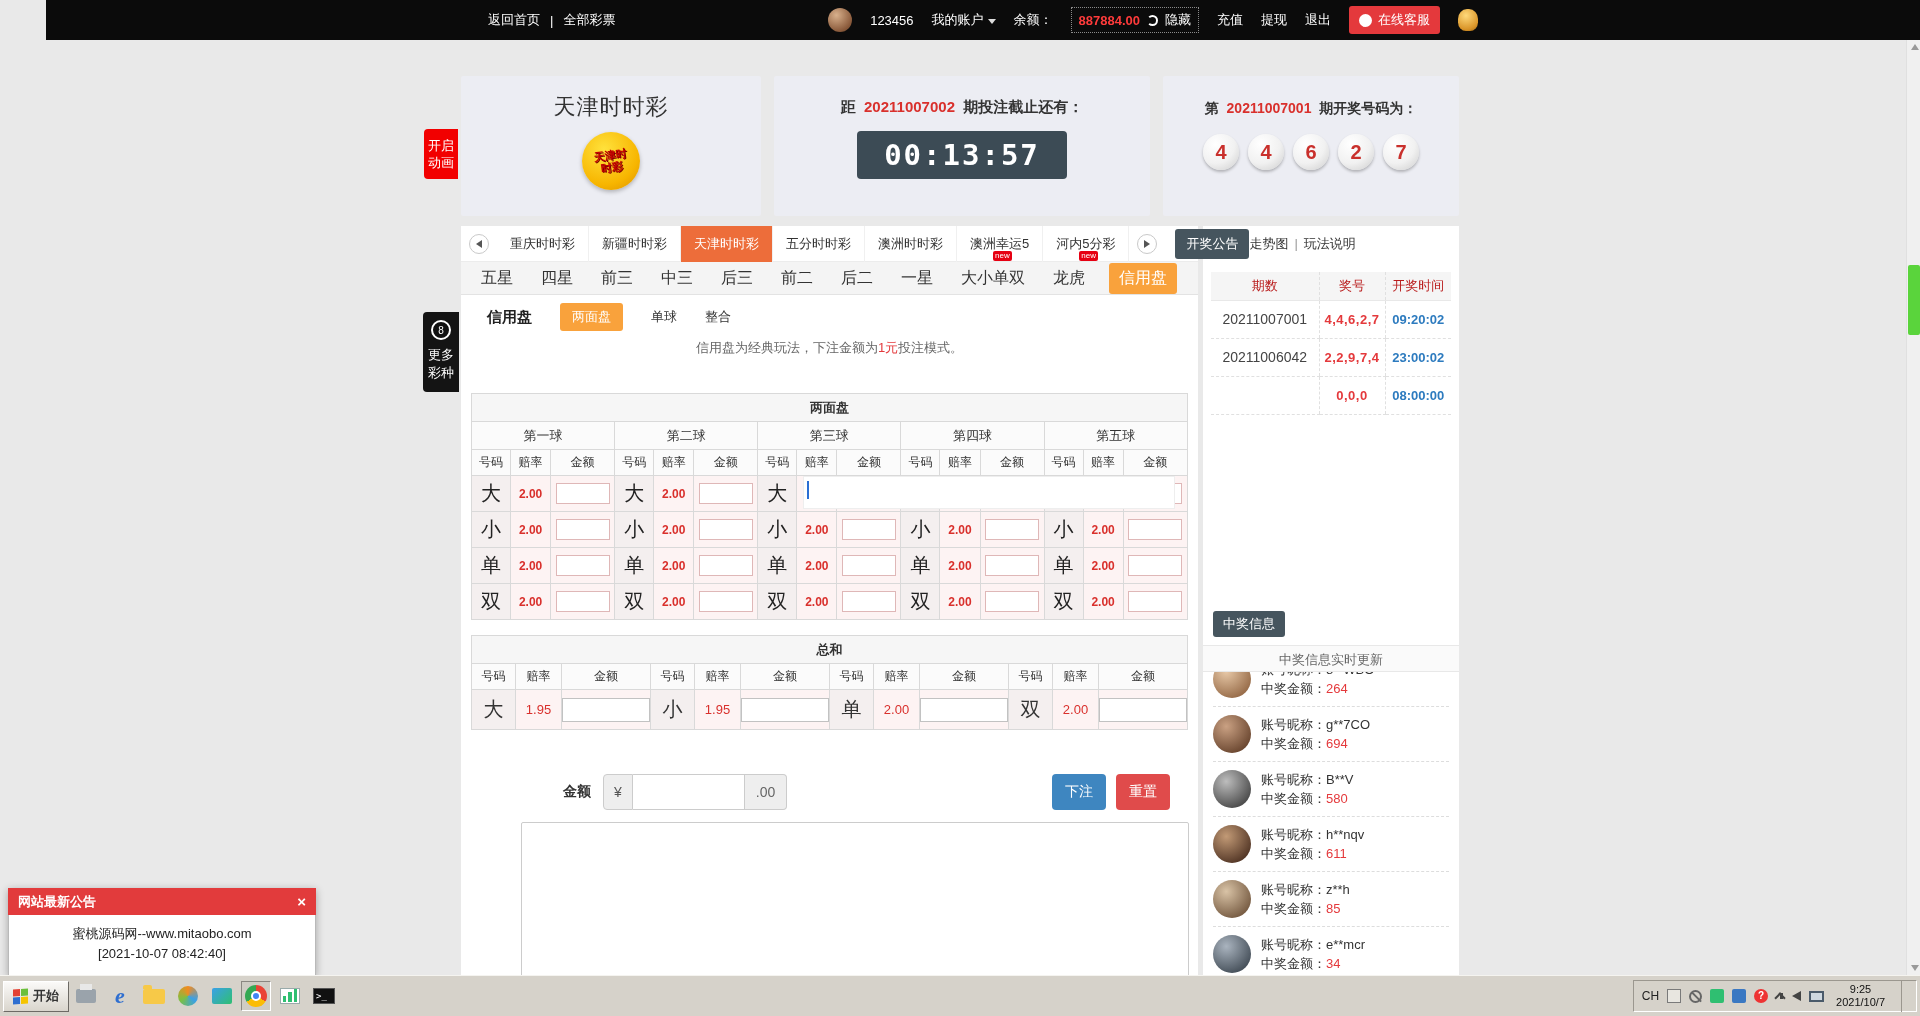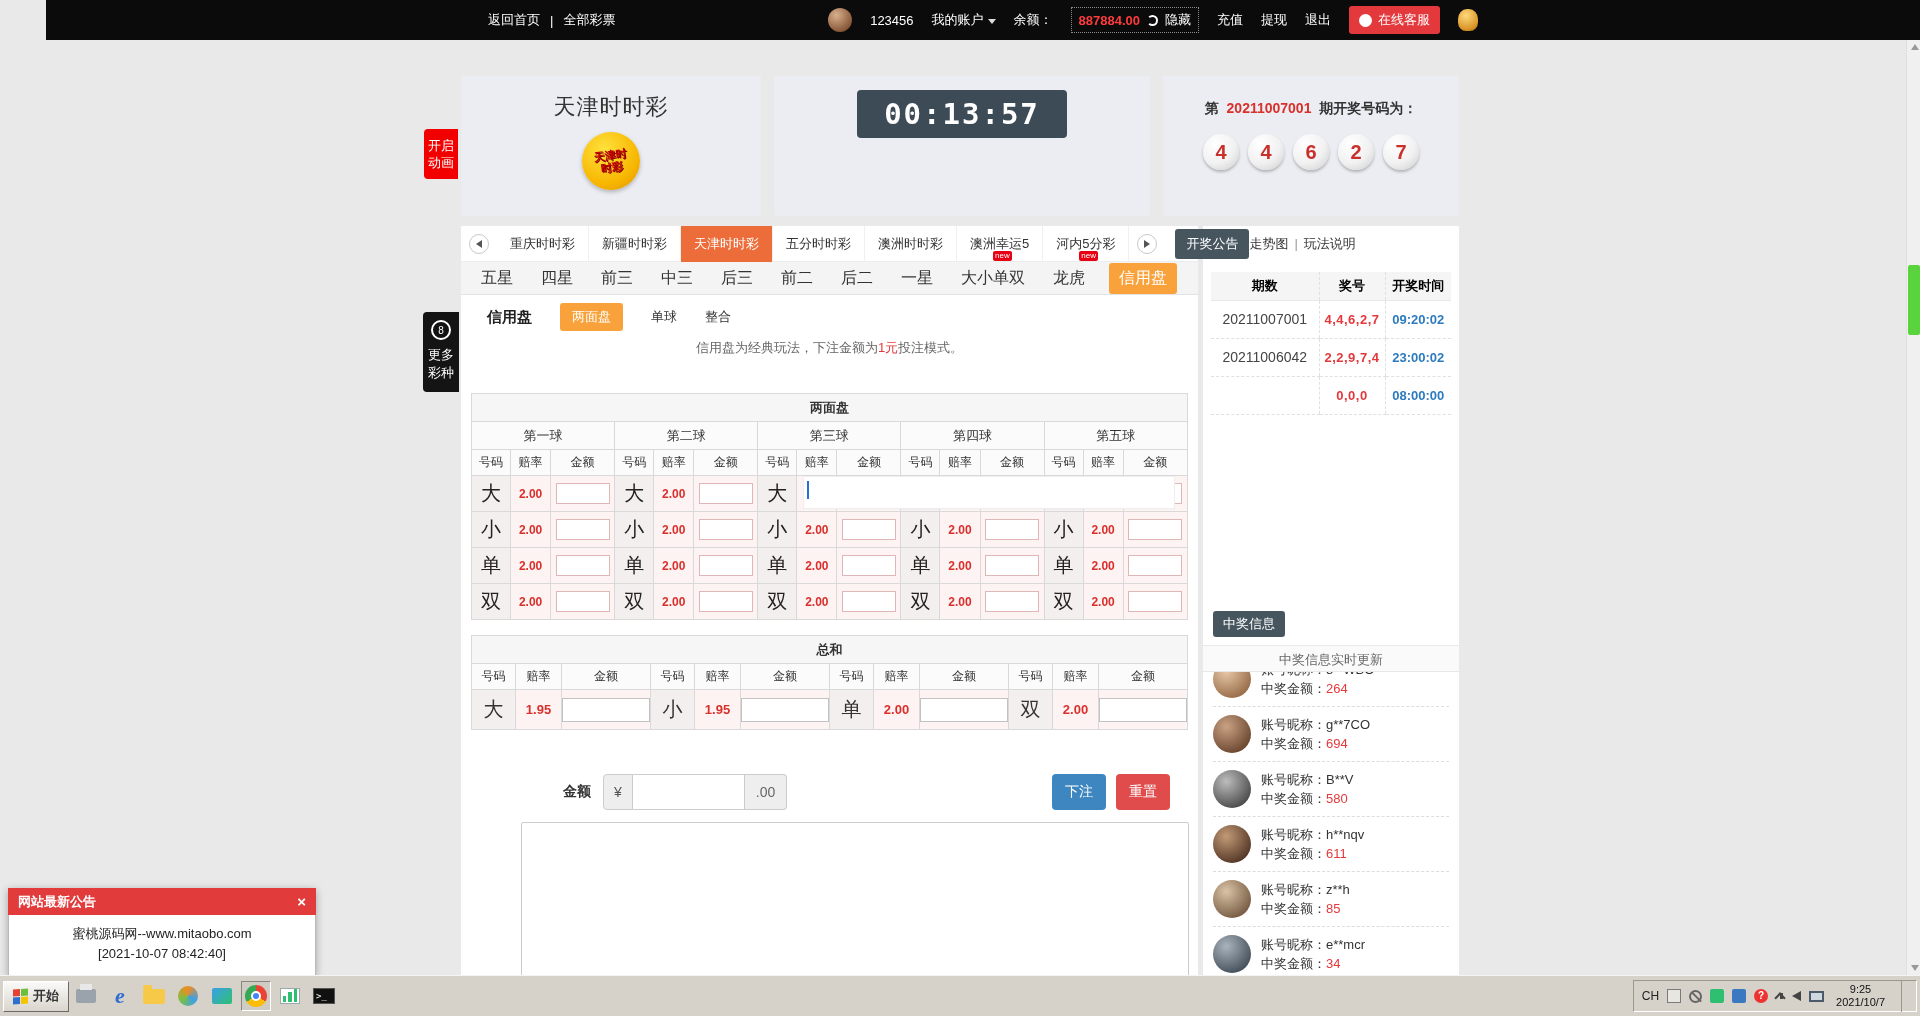--- a/index.html
+++ b/index.html
@@ -82,41 +82,41 @@
   .t-title td { height:28px; background:#f6f6f6; font-weight:bold; font-size:13px; color:#333; }
   .t-ball td { height:28px; background:#fbfbfb; font-size:13px; color:#333; }
   .t-cols td { height:26px; background:#fbfbfb; font-size:12px; color:#333; }
   .t-row td { height:36px; background:#fdf3f3; }
   .t-row td.num { font-size:20px; background:#f4efef; color:#222; }
   .t-row td.odds { color:#d9302c; font-weight:bold; font-size:12px; }
   input.amt { width:54px; height:21px; border:1px solid #dfb7b7; background:#fff; }
   table.stable { margin-top:15px; }
   .s-row td { height:40px; background:#fdf3f3; }
   .s-row td.num { font-size:20px; background:#f4efef; }
-  .s-row td.odds { color:#d9302c; font-weight:bold; font-size:13px; }
+  .s-row td.odds { color:#d9302c; font-weight:normal; font-size:13px; }
   input.samt { width:88px; height:24px; border:1px solid #c2c2c2; background:#fff; }
   .ime-overlay { position:absolute; left:342px; top:83px; width:372px; height:33px; background:#fff; border:1px solid #eee; z-index:5; }
   .caret { position:absolute; left:3px; top:4px; width:2px; height:18px; background:#2b6fd4; }
 
   
   .amount-row { margin-top:44px; display:flex; align-items:center; }
   .amount-label { margin-left:102px; font-weight:bold; font-size:14px; }
   .amt-group { display:flex; margin-left:12px; }
   .cur { width:30px; height:36px; background:#eee; border:1px solid #ccc; border-radius:4px 0 0 4px; display:flex; align-items:center; justify-content:center; color:#555; font-size:14px; }
   .main-amt { width:112px; height:36px; border:1px solid #ccc; border-left:none; font-size:14px; padding:0 6px; }
   .dec { width:42px; height:36px; background:#eee; border:1px solid #ccc; border-left:none; border-radius:0 4px 4px 0; display:flex; align-items:center; justify-content:center; color:#666; font-size:14px; }
   .btn { color:#fff; font-size:14px; border-radius:4px; padding:9px 13px; cursor:pointer; }
   .btn-bet { background:#3e86c0; margin-left:auto; }
   .btn-reset { background:#e04b4b; margin-left:10px; margin-right:28px; }
 
   .comment-box { margin:12px 9px 0 60px; width:668px; height:160px; border:1px solid #ccc; border-radius:2px; background:#fff; }
 
   
   table.res-table { width:240px; margin:46px auto 0; border-collapse:collapse; font-size:13px; }
-  .res-table th { height:28px; background:#f5f5f5; font-weight:bold; color:#000000; border-bottom:1px solid #e8e8e8;text-align:center; }
+  .res-table th { height:28px; background:#f5f5f5; font-weight:normal; color:#b91c1c; border-bottom:1px solid #e8e8e8;text-align:center; }
   .res-table td { height:38px; text-align:center; border-bottom:1px dashed #e0e0e0; }
   .res-table .c2, .res-table .c3 { border-left:1px dashed #e0e0e0;margin-top:32px; }
   .res-issue { color:#444; font-size:14px; }
   .res-nums { color:#e4393c; font-weight:bold; letter-spacing:.5px; }
   .res-time { color:#2d7bbf; font-weight:bold; }
   .win-btn { margin:196px 0 0 10px; display:inline-block; background:#46555e; color:#fff; border-radius:3px; padding:0 10px; line-height:26px; font-size:13px; cursor:pointer; }
   .win-strip { margin-top:8px; height:27px; line-height:27px; text-align:center; color:#666; font-size:13px; background:#fafafa; border-top:1px solid #e8e8e8; border-bottom:1px solid #e8e8e8; }
   .winners { padding:0 10px; overflow:hidden; }
   .witem { display:flex; align-items:center; gap:10px; padding:8px 0; border-bottom:1px dashed #ddd; }
   .witem:first-child { margin-top:-20px; }
@@ -221,20 +221,25 @@
   </div>
 
   <div class="hcards">
     <div class="hcard c1">
       <div class="lottery-title">天津时时彩</div>
       <div class="logo-ball">
           <span>天津时时彩</span>
         </div>
     </div>
     <div class="hcard c2">
+      <div class="cd-line">
+        <span>距</span>
+        <span class="cd-issue">20211007002</span>
+        <span>期投注截止还有：</span>
+      </div>
       <div class="cd-box">00:13:57</div>
     </div>
     <div class="hcard c3">
       <div class="res-line">
         <span>第</span>
         <span class="cd-issue">20211007001</span>
         <span>期开奖号码为：</span>
       </div>
       <div class="balls">
         <span class="ball">4</span>

